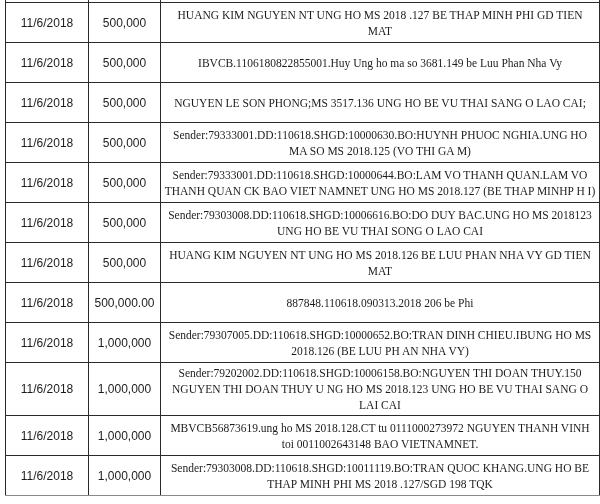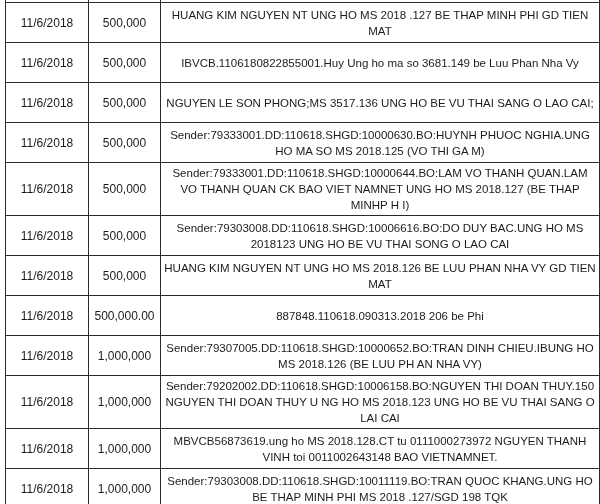--- a/index.html
+++ b/index.html
@@ -42,20 +42,21 @@
     font-size: 12px;
     white-space: nowrap;
     padding: 5px 2px;
   }
   td.desc-cell {
     text-align: center;
     font-size: 11.5px;
     line-height: 16px;
     padding: 2px 3px;
     word-wrap: break-word;
+    font-family: Liberation Serif, serif;
   }
 
   
   tr.sliver-top td {
     height: 2px;
     border-top: none;
     padding: 0;
   }
   tr.data-row:last-of-type td { border-bottom-color: #8a8a8a; }
 </style>

